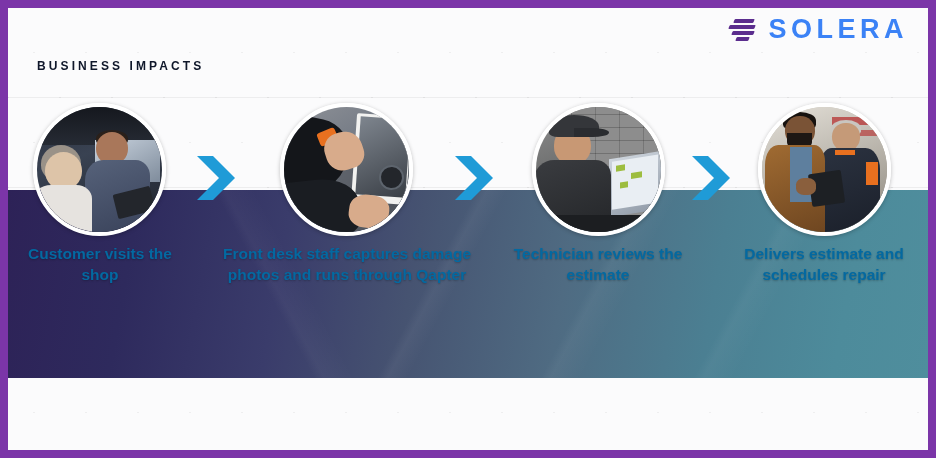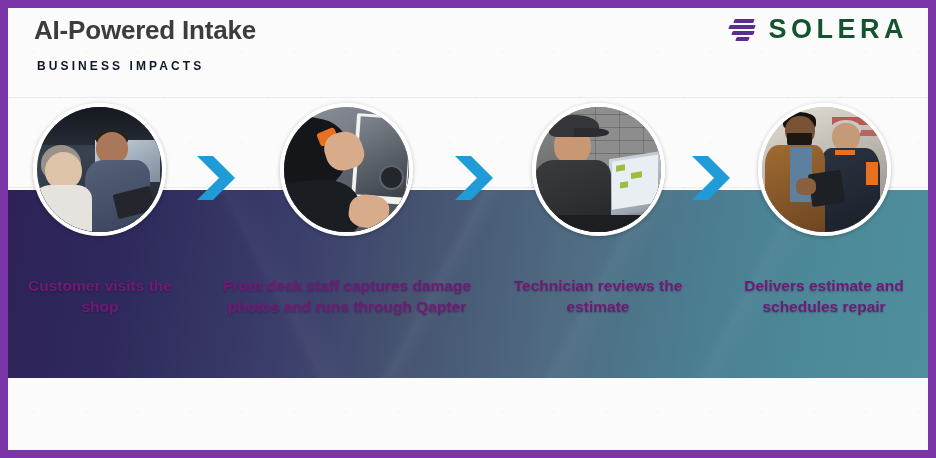--- a/index.html
+++ b/index.html
@@ -63,21 +63,21 @@
   }
   .logo-mark i{
     position:absolute;left:0;display:block;height:4px;background:#5b2d8e;
     transform:skewX(-22deg);border-radius:1px;
   }
   .logo-mark i:nth-child(1){top:2px;left:7px;width:20px;}
   .logo-mark i:nth-child(2){top:8px;left:2px;width:26px;}
   .logo-mark i:nth-child(3){top:14px;left:5px;width:22px;}
   .logo-mark i:nth-child(4){top:20px;left:9px;width:13px;}
   .logo-text{
-    font-size:27px;font-weight:bold;color:#14532d;
+    font-size:27px;font-weight:bold;color:#3b82f6;
     letter-spacing:4.5px;line-height:1;
   }
 
   
   .band{
     position:absolute;left:0;top:182px;width:100%;height:188px;
     background:linear-gradient(100deg,
         #2d2257 0%,
         #2e2a5d 14%,
         #3a3c6b 30%,
@@ -101,22 +101,22 @@
   .steps{position:absolute;left:0;top:0;width:100%;height:400px;z-index:3;}
   .step{position:absolute;top:95px;text-align:center;}
   .photo{
     width:133px;height:133px;border-radius:50%;
     border:4px solid #ffffff;box-sizing:border-box;
     margin:0 auto;overflow:hidden;position:relative;
     box-shadow:0 1px 4px rgba(0,0,0,.25);
   }
 
   .caption{
-    margin-top:40px;
-    font-size:15.5px;font-weight:bold;color:#701a75;
+    margin-top:8px;
+    font-size:15.5px;font-weight:bold;color:#0369a1;
     line-height:1.33;
     text-shadow:0 1px 2px rgba(0,0,0,.25);
   }
 
   .s1{left:23px;width:137px;}
   .s1 .caption{width:180px;margin-left:-21px;}
   .s2{left:270px;width:137px;}
   .s2 .caption{width:270px;margin-left:-66px;}
   .s3{left:522px;width:137px;}
   .s3 .caption{width:190px;margin-left:-27px;}
@@ -212,21 +212,20 @@
 </style>
 </head>
 <body>
 
 <div class="slide">
 
   <div class="hex-bg"></div>
   <div class="band"></div>
 
   <div class="header">
-    <div class="title">AI-Powered Intake</div>
     <div class="subtitle">BUSINESS IMPACTS</div>
 
     <div class="logo">
       <span class="logo-mark">
         <i></i>
           <i></i>
           <i></i>
           <i></i>
       </span>
       <span class="logo-text">SOLERA</span>

